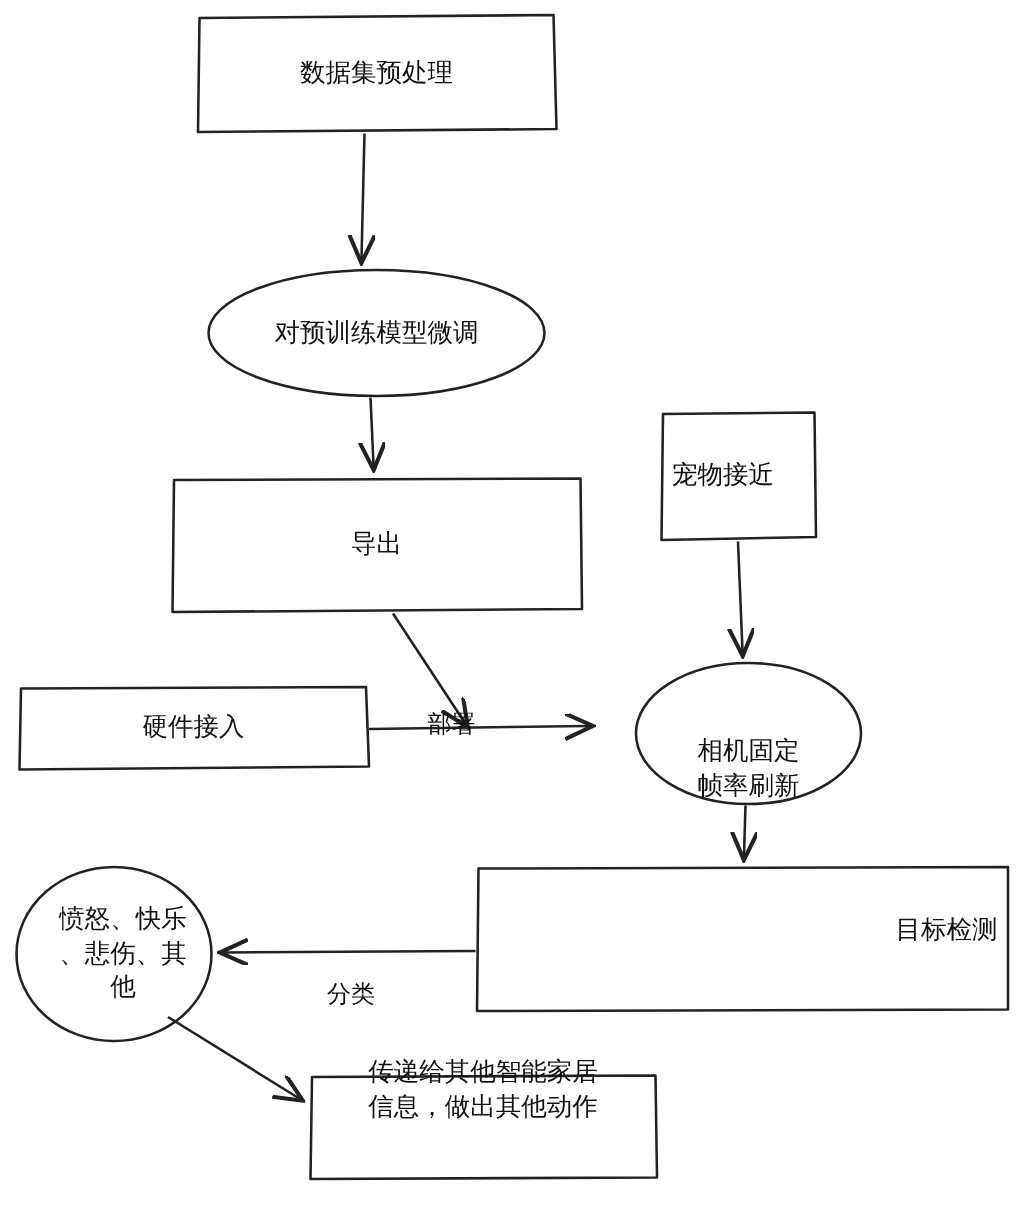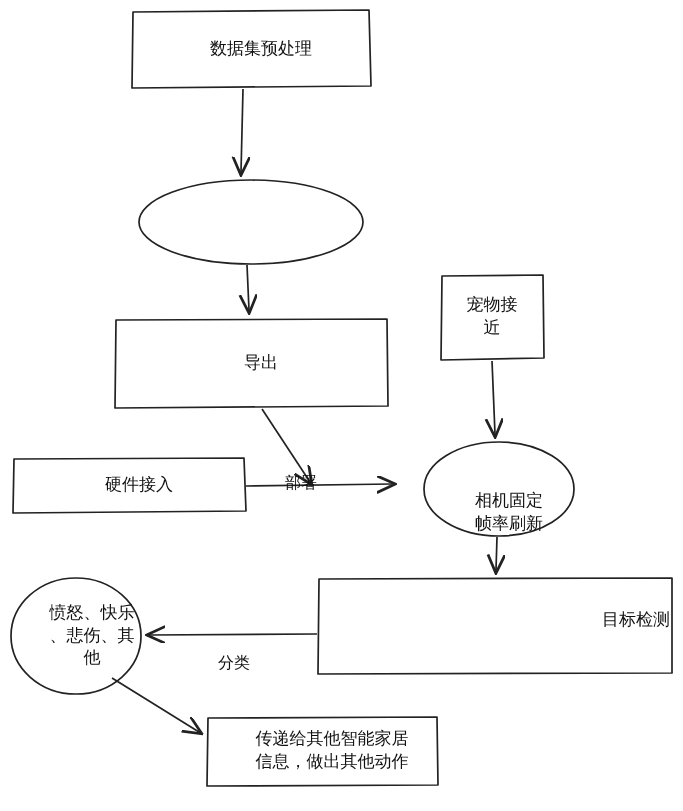--- a/index.html
+++ b/index.html
@@ -29,22 +29,21 @@
   .node {
     position: absolute;
     display: flex;
     align-items: center;
     justify-content: center;
     text-align: center;
     color: #111111;
     font-size: 17px;
     line-height: 1.35;
     box-sizing: border-box;
-    padding: 4px 13px;
-    margin-left: 10px;
+    padding: 4px 8px;
   }
   .node span {
     display: block;
     width: 100%;
   }
   .edge-label {
     position: absolute;
     color: #111111;
     font-size: 16px;
     background: transparent;
@@ -85,20 +84,23 @@
       <path d="M497,537 L496,570" marker-end="url(#ah)"></path>
       <path d="M317,634 L150,635" marker-end="url(#ah)"></path>
       <path d="M112,678 L199,732" marker-end="url(#ah)"></path>
     </g>
   </svg>
 
   <div class="node" style="left:131px;top:10px;width:240px;height:78px;">
     <span>数据集预处理</span>
   </div>
 
+  <div class="node" style="left:139px;top:180px;width:224px;height:84px;">
+    <span>对预训练模型微调</span>
+  </div>
 
   <div class="node" style="left:114px;top:318px;width:274px;height:90px;">
     <span>导出</span>
   </div>
 
   <div class="node" style="left:12px;top:457px;width:234px;height:56px;">
     <span>硬件接入</span>
   </div>
 
   <div class="node" style="left:440px;top:274px;width:84px;height:86px;">
@@ -113,21 +115,21 @@
   <div class="node" style="left:317px;top:577px;width:356px;height:86px;text-align:right;">
     <span>目标检测</span>
   </div>
 
   <div class="node" style="left:17px;top:578px;width:130px;height:116px;">
     <span style="white-space:pre-line;">愤怒、快乐
 、悲伤、其
 他</span>
   </div>
 
-  <div class="node" style="left:206px;top:716px;width:232px;height:70px;">
+  <div class="node" style="left:206px;top:692px;width:232px;height:70px;">
     <span style="white-space:pre-line;">传递给其他智能家居
 信息，做出其他动作</span>
   </div>
 
   <div class="edge-label" style="left:285px;top:425px;">
     <span>部署</span>
   </div>
 
   <div class="edge-label" style="left:218px;top:605px;text-align:right;">
     <span>分类</span>

